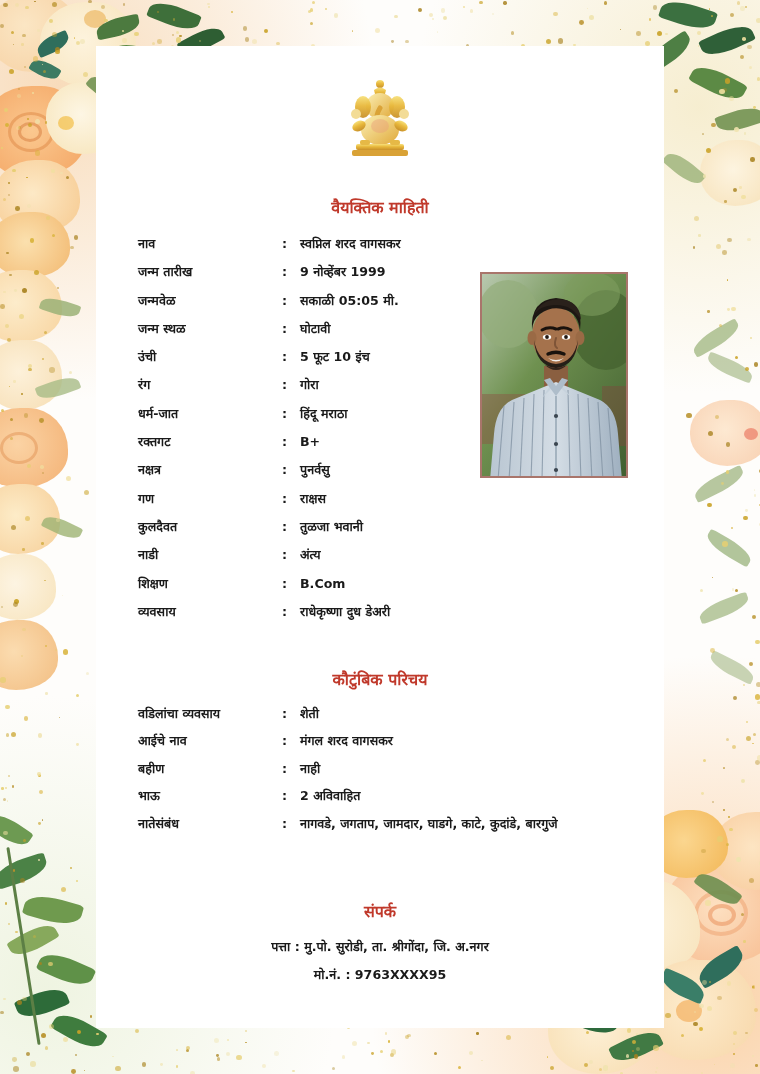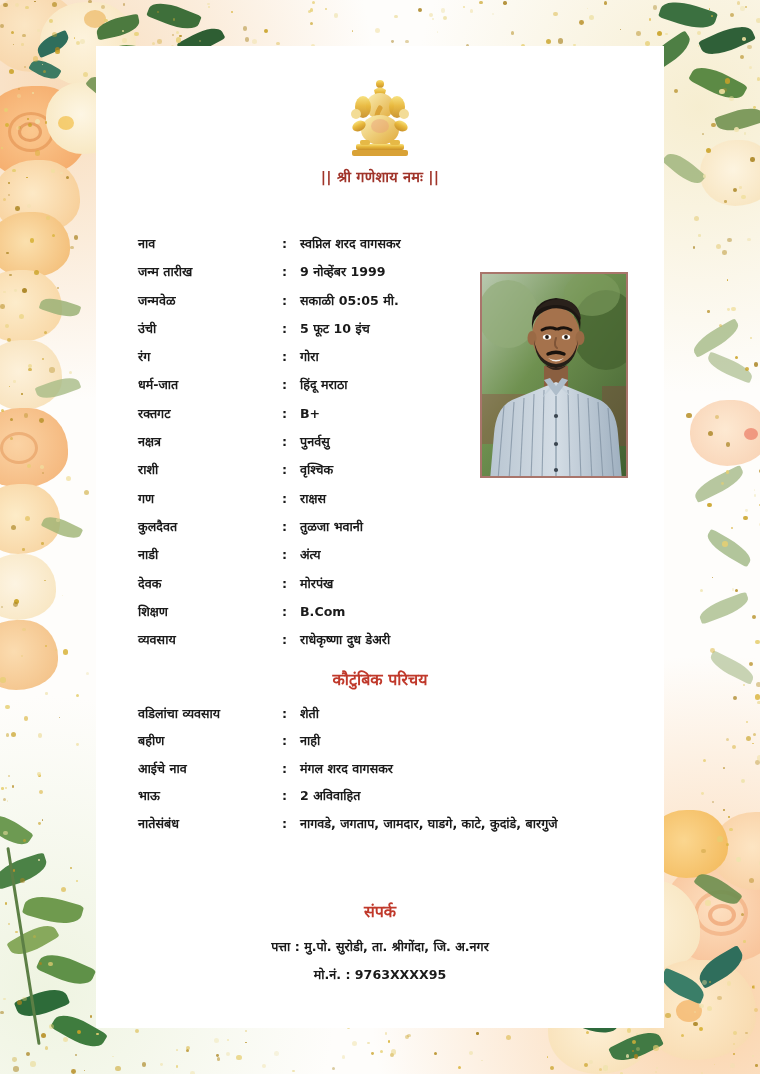--- a/index.html
+++ b/index.html
@@ -753,41 +753,46 @@
           <ellipse cx="36" cy="48" rx="9" ry="7" fill="#e8a07a" opacity=".45"></ellipse>
 
           <rect x="12" y="66" width="48" height="6" rx="2" fill="url(#gold)"></rect>
           <rect x="8" y="72" width="56" height="6" rx="2" fill="#d9a236"></rect>
           <rect x="16" y="62" width="10" height="5" rx="2" fill="#e6b946"></rect>
           <rect x="46" y="62" width="10" height="5" rx="2" fill="#e6b946"></rect>
         </svg>
       </div>
     </div>
 
-    <div class="heading-shlok">|| श्री गणेशाय नमः ||</div>
-
+
+    <div class="heading-section" id="heading-personal">वैयक्तिक माहिती</div>
 
     <table class="info" id="personal-table">
       <tbody id="personal-body">
           <tr>
             <td class="label">नाव</td>
             <td class="colon">:</td>
             <td class="value">स्वप्निल शरद वागसकर</td>
           </tr>
           <tr>
             <td class="label">जन्म तारीख</td>
             <td class="colon">:</td>
             <td class="value">9 नोव्हेंबर 1999</td>
           </tr>
           <tr>
             <td class="label">जन्मवेळ</td>
             <td class="colon">:</td>
             <td class="value">सकाळी 05:05 मी.</td>
           </tr>
           <tr>
+            <td class="label">जन्म स्थळ</td>
+            <td class="colon">:</td>
+            <td class="value">घोटावी</td>
+          </tr>
+          <tr>
             <td class="label">उंची</td>
             <td class="colon">:</td>
             <td class="value">5 फूट 10 इंच</td>
           </tr>
           <tr>
             <td class="label">रंग</td>
             <td class="colon">:</td>
             <td class="value">गोरा</td>
           </tr>
           <tr>
@@ -799,43 +804,33 @@
             <td class="label">रक्तगट</td>
             <td class="colon">:</td>
             <td class="value">B+</td>
           </tr>
           <tr>
             <td class="label">नक्षत्र</td>
             <td class="colon">:</td>
             <td class="value">पुनर्वसु</td>
           </tr>
           <tr>
-            <td class="label">राशी</td>
-            <td class="colon">:</td>
-            <td class="value">वृश्चिक</td>
-          </tr>
-          <tr>
             <td class="label">गण</td>
             <td class="colon">:</td>
             <td class="value">राक्षस</td>
           </tr>
           <tr>
             <td class="label">कुलदैवत</td>
             <td class="colon">:</td>
             <td class="value">तुळजा भवानी</td>
           </tr>
           <tr>
             <td class="label">नाडी</td>
             <td class="colon">:</td>
             <td class="value">अंत्य</td>
-          </tr>
-          <tr>
-            <td class="label">देवक</td>
-            <td class="colon">:</td>
-            <td class="value">मोरपंख</td>
           </tr>
           <tr>
             <td class="label">शिक्षण</td>
             <td class="colon">:</td>
             <td class="value">B.Com</td>
           </tr>
           <tr>
             <td class="label">व्यवसाय</td>
             <td class="colon">:</td>
             <td class="value">राधेकृष्णा दुध डेअरी</td>
@@ -928,28 +923,28 @@
     <div class="heading-section" id="heading-family">कौटुंबिक परिचय</div>
 
     <table class="info" id="family-table">
       <tbody id="family-body">
           <tr>
             <td class="label">वडिलांचा व्यवसाय</td>
             <td class="colon">:</td>
             <td class="value">शेती</td>
           </tr>
           <tr>
+            <td class="label">आईचे नाव</td>
+            <td class="colon">:</td>
+            <td class="value">मंगल शरद वागसकर</td>
+          </tr>
+          <tr>
             <td class="label">बहीण</td>
             <td class="colon">:</td>
             <td class="value">नाही</td>
-          </tr>
-          <tr>
-            <td class="label">आईचे नाव</td>
-            <td class="colon">:</td>
-            <td class="value">मंगल शरद वागसकर</td>
           </tr>
           <tr>
             <td class="label">भाऊ</td>
             <td class="colon">:</td>
             <td class="value">2 अविवाहित</td>
           </tr>
           <tr>
             <td class="label">नातेसंबंध</td>
             <td class="colon">:</td>
             <td class="value">नागवडे, जगताप, जामदार, घाडगे, काटे, कुदांडे, बारगुजे</td>

